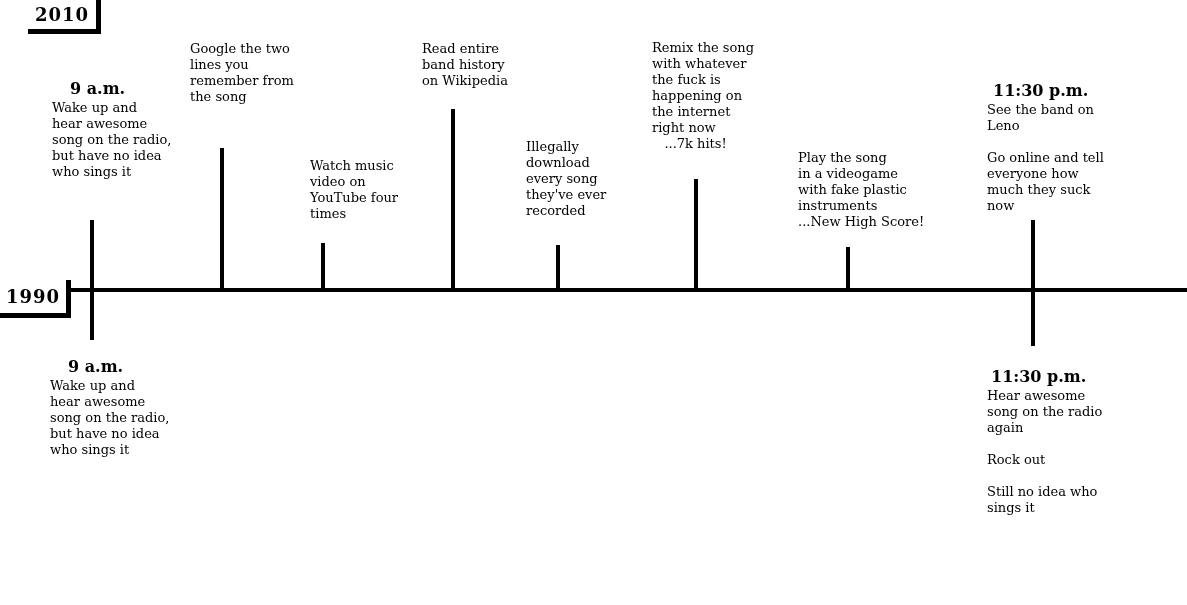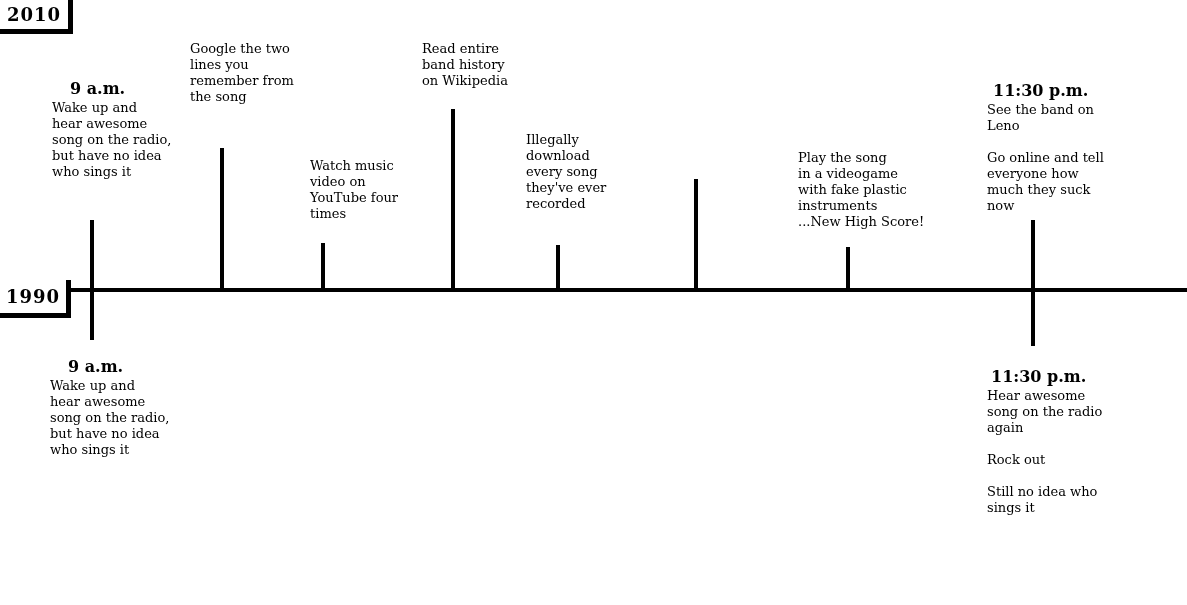--- a/index.html
+++ b/index.html
@@ -9,21 +9,21 @@
     background:var(--paper); color:var(--ink);
     font-family:"DejaVu Serif", "Liberation Serif", serif;
   }
   .axis { position:absolute; left:0; top:288px; width:1187px; height:4px; background:var(--ink); }
   .tick { position:absolute; width:4px; background:var(--ink); }
   .year-box {
     position:absolute; left:0; background:var(--paper);
     border-right:5px solid var(--ink); border-bottom:5px solid var(--ink);
     display:flex; align-items:center; justify-content:center;
   }
-  .box-2010 { top:0; width:68px; height:29px; }
+  .box-2010 { top:0; width:68px; height:29px;margin-left:28px; }
   .box-1990 { top:280px; width:66px; height:33px;text-align:right; }
   .year { font-weight:700; font-size:18px; letter-spacing:1px; }
   .evt  { position:absolute; }
   .time { font-weight:700; font-size:16px; line-height:22px; white-space:pre; }
   .body { font-size:13px; line-height:16px; white-space:pre-wrap; }
 </style>
 </head>
 <body>
 
 <div class="canvas">
@@ -62,26 +62,33 @@
 
   <div class="evt body" style="left:310px; top:158px; width:150px;">Watch music
 video on
 YouTube four
 times</div>
 
   <div class="evt body" style="left:410px; top:41px; width:150px;margin-left:12px;">Read entire
 band history
 on Wikipedia</div>
 
-  <div class="evt body" style="left:526px; top:132px; width:150px;">Illegally
+  <div class="evt body" style="left:526px; top:139px; width:150px;">Illegally
 download
 every song
 they've ever
 recorded</div>
 
+  <div class="evt body" style="left:652px; top:40px; width:160px;">Remix the song
+with whatever
+the fuck is
+happening on
+the internet
+right now
+   ...7k hits!</div>
 
   <div class="evt body" style="left:798px; top:150px; width:170px;">Play the song
 in a videogame
 with fake plastic
 instruments
 ...New High Score!</div>
 
   <div class="evt" style="left:987px; top:80px; width:160px;">
     <div class="time" style="margin-left:6px;">11:30 p.m.</div>
     <div class="body">See the band on

